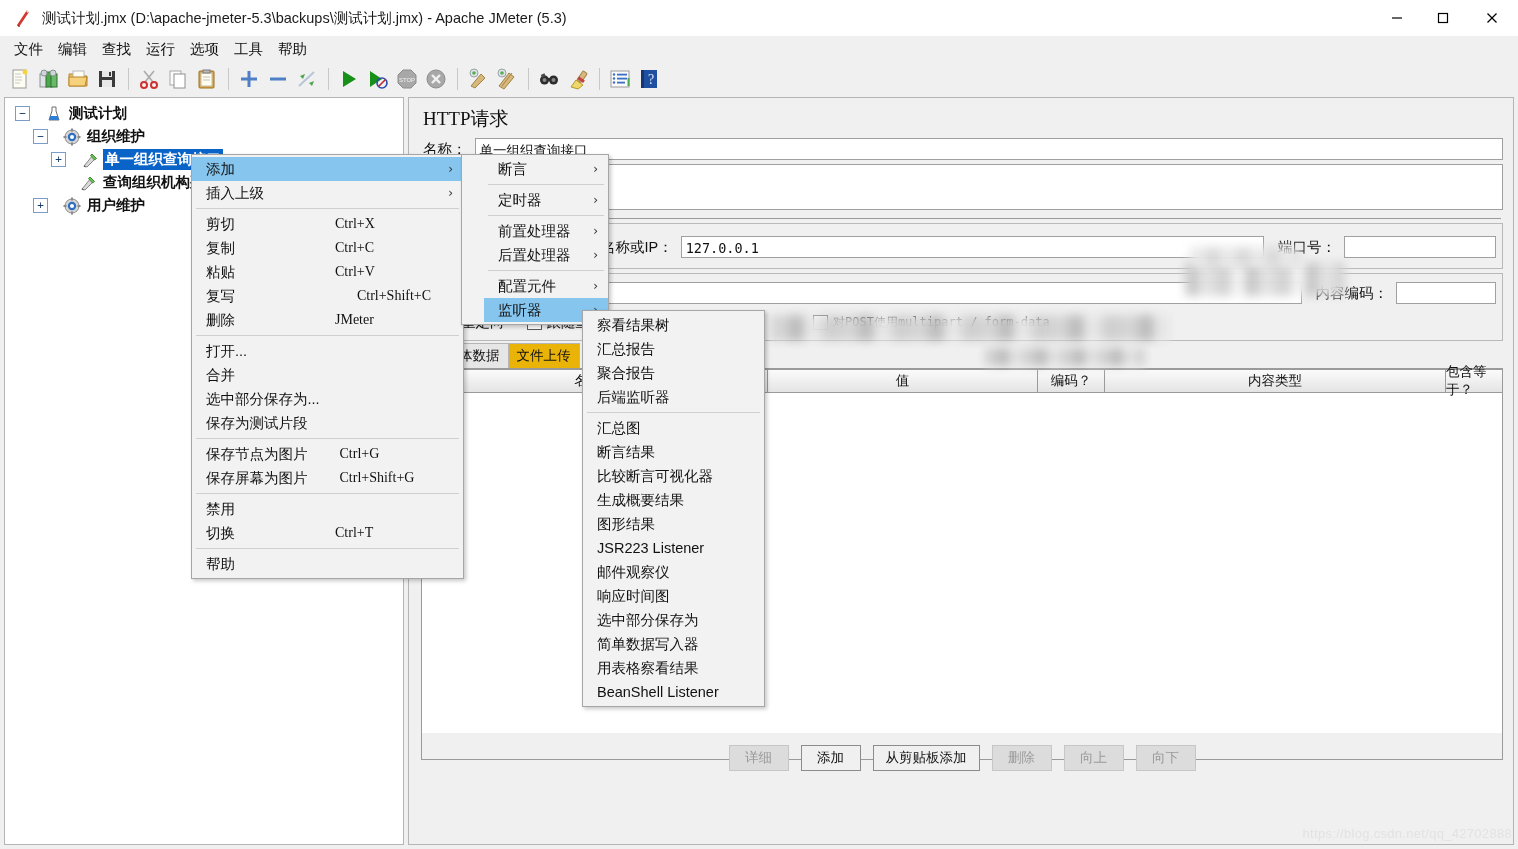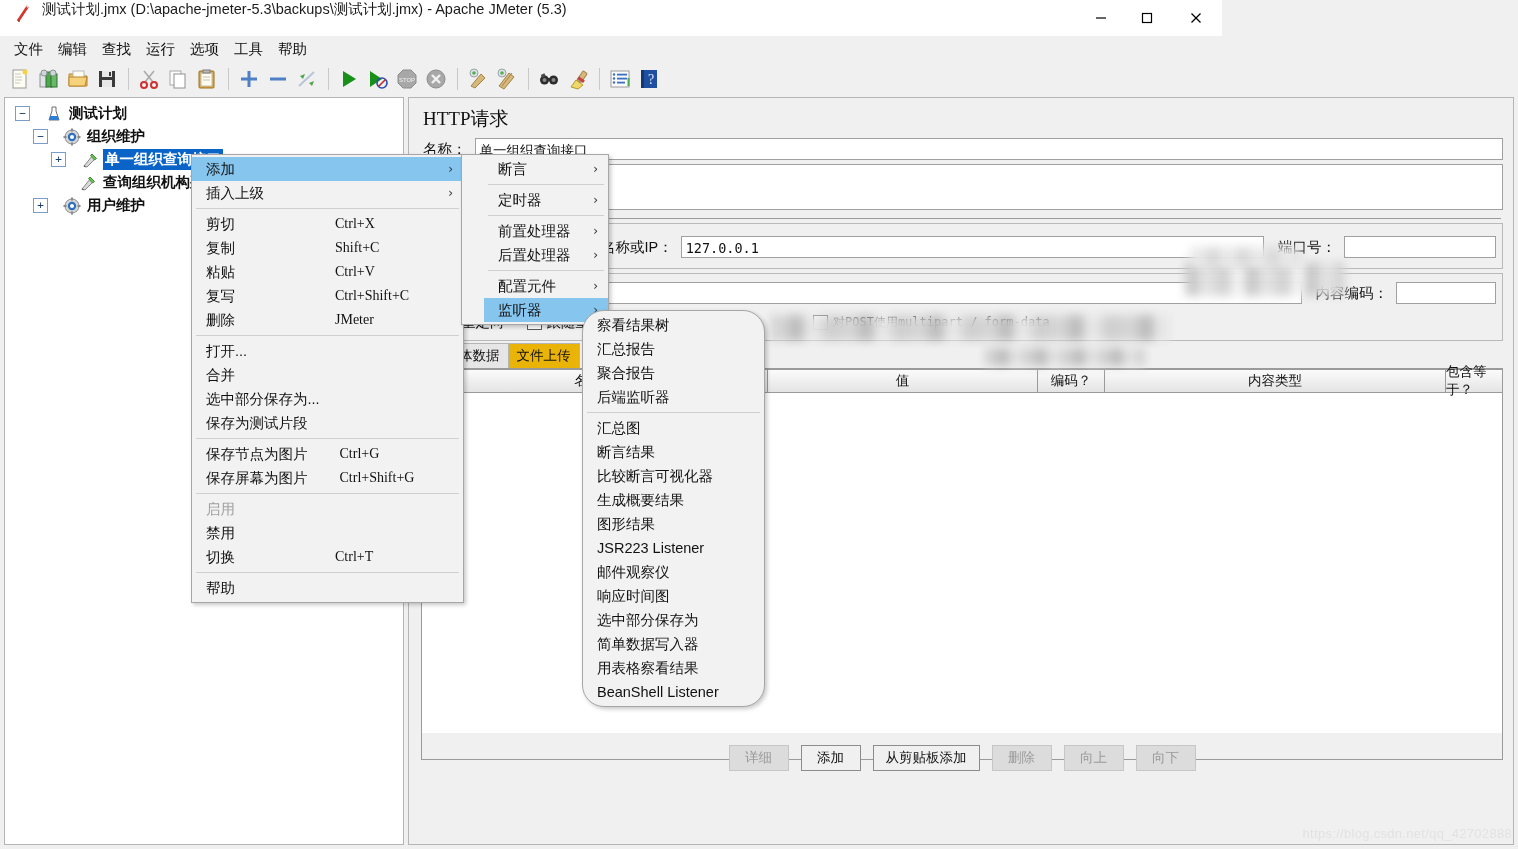--- a/index.html
+++ b/index.html
@@ -12,23 +12,23 @@
   }
   #app {
     position: relative;
     width: 1518px; height: 849px;
     background: #f0f0f0;
     overflow: hidden;
   }
 
   
   .titlebar {
-    position: absolute; left: 0; top: 0; width: 1222px; height: 36px;
+    position: absolute; left: 0; top: 0; width: 1518px; height: 36px;
     background: #ffffff;
-    display: flex; align-items: flex-start;
+    display: flex; align-items: center;
   }
   .titlebar .app-icon {
     width: 26px; height: 26px; margin-left: 10px; margin-right: 6px;
     position: relative; flex: none;
   }
   .titlebar .title-text {
     font-size: 14.5px; color: #1b1b1b; white-space: nowrap;
     font-family: "Liberation Sans", sans-serif;
   }
   .win-buttons { position: absolute; right: 0; top: 0; height: 36px; display: flex; }
@@ -547,29 +547,29 @@
       <span class="mi-label">插入上级</span>
       <span class="mi-arrow">›</span>
     </div>
     <div class="msep"></div>
     <div class="mi">
       <span class="mi-label">剪切</span>
       <span class="mi-accel" style="width:118px;">Ctrl+X</span>
     </div>
     <div class="mi">
       <span class="mi-label">复制</span>
-      <span class="mi-accel" style="width:118px;">Shift+C</span>
+      <span class="mi-accel" style="width:118px;">Ctrl+C</span>
     </div>
     <div class="mi">
       <span class="mi-label">粘贴</span>
       <span class="mi-accel" style="width:118px;">Ctrl+V</span>
     </div>
     <div class="mi">
       <span class="mi-label">复写</span>
-      <span class="mi-accel" style="width:118px;">Ctrl+Shift+C</span>
+      <span class="mi-accel" style="width:118px;text-align:center;">Ctrl+Shift+C</span>
     </div>
     <div class="mi">
       <span class="mi-label">删除</span>
       <span class="mi-accel" style="width:118px;">JMeter</span>
     </div>
     <div class="msep"></div>
     <div class="mi">
       <span class="mi-label">打开...</span>
     </div>
     <div class="mi">
@@ -584,23 +584,20 @@
     <div class="msep"></div>
     <div class="mi">
       <span class="mi-label">保存节点为图片</span>
       <span class="mi-accel" style="width:118px;">Ctrl+G</span>
     </div>
     <div class="mi">
       <span class="mi-label">保存屏幕为图片</span>
       <span class="mi-accel" style="width:118px;">Ctrl+Shift+G</span>
     </div>
     <div class="msep"></div>
-    <div class="mi disabled">
-      <span class="mi-label">启用</span>
-    </div>
     <div class="mi">
       <span class="mi-label">禁用</span>
     </div>
     <div class="mi">
       <span class="mi-label">切换</span>
       <span class="mi-accel" style="width:118px;">Ctrl+T</span>
     </div>
     <div class="msep"></div>
     <div class="mi">
       <span class="mi-label">帮助</span>
@@ -630,21 +627,21 @@
     <div class="mi">
       <span class="mi-label">配置元件</span>
       <span class="mi-arrow" style="margin-left:4px;">›</span>
     </div>
     <div class="mi highlight">
       <span class="mi-label">监听器</span>
       <span class="mi-arrow" style="margin-left:8px;">›</span>
     </div>
   </div>
 
-  <div class="menu" style="left:582px; top:310px; width:181px;border-radius:22px;">
+  <div class="menu" style="left:582px; top:310px; width:181px;">
     <div class="mi">
         <span class="mi-label">察看结果树</span>
       </div>
     <div class="mi">
         <span class="mi-label">汇总报告</span>
       </div>
     <div class="mi">
         <span class="mi-label">聚合报告</span>
       </div>
     <div class="mi">

